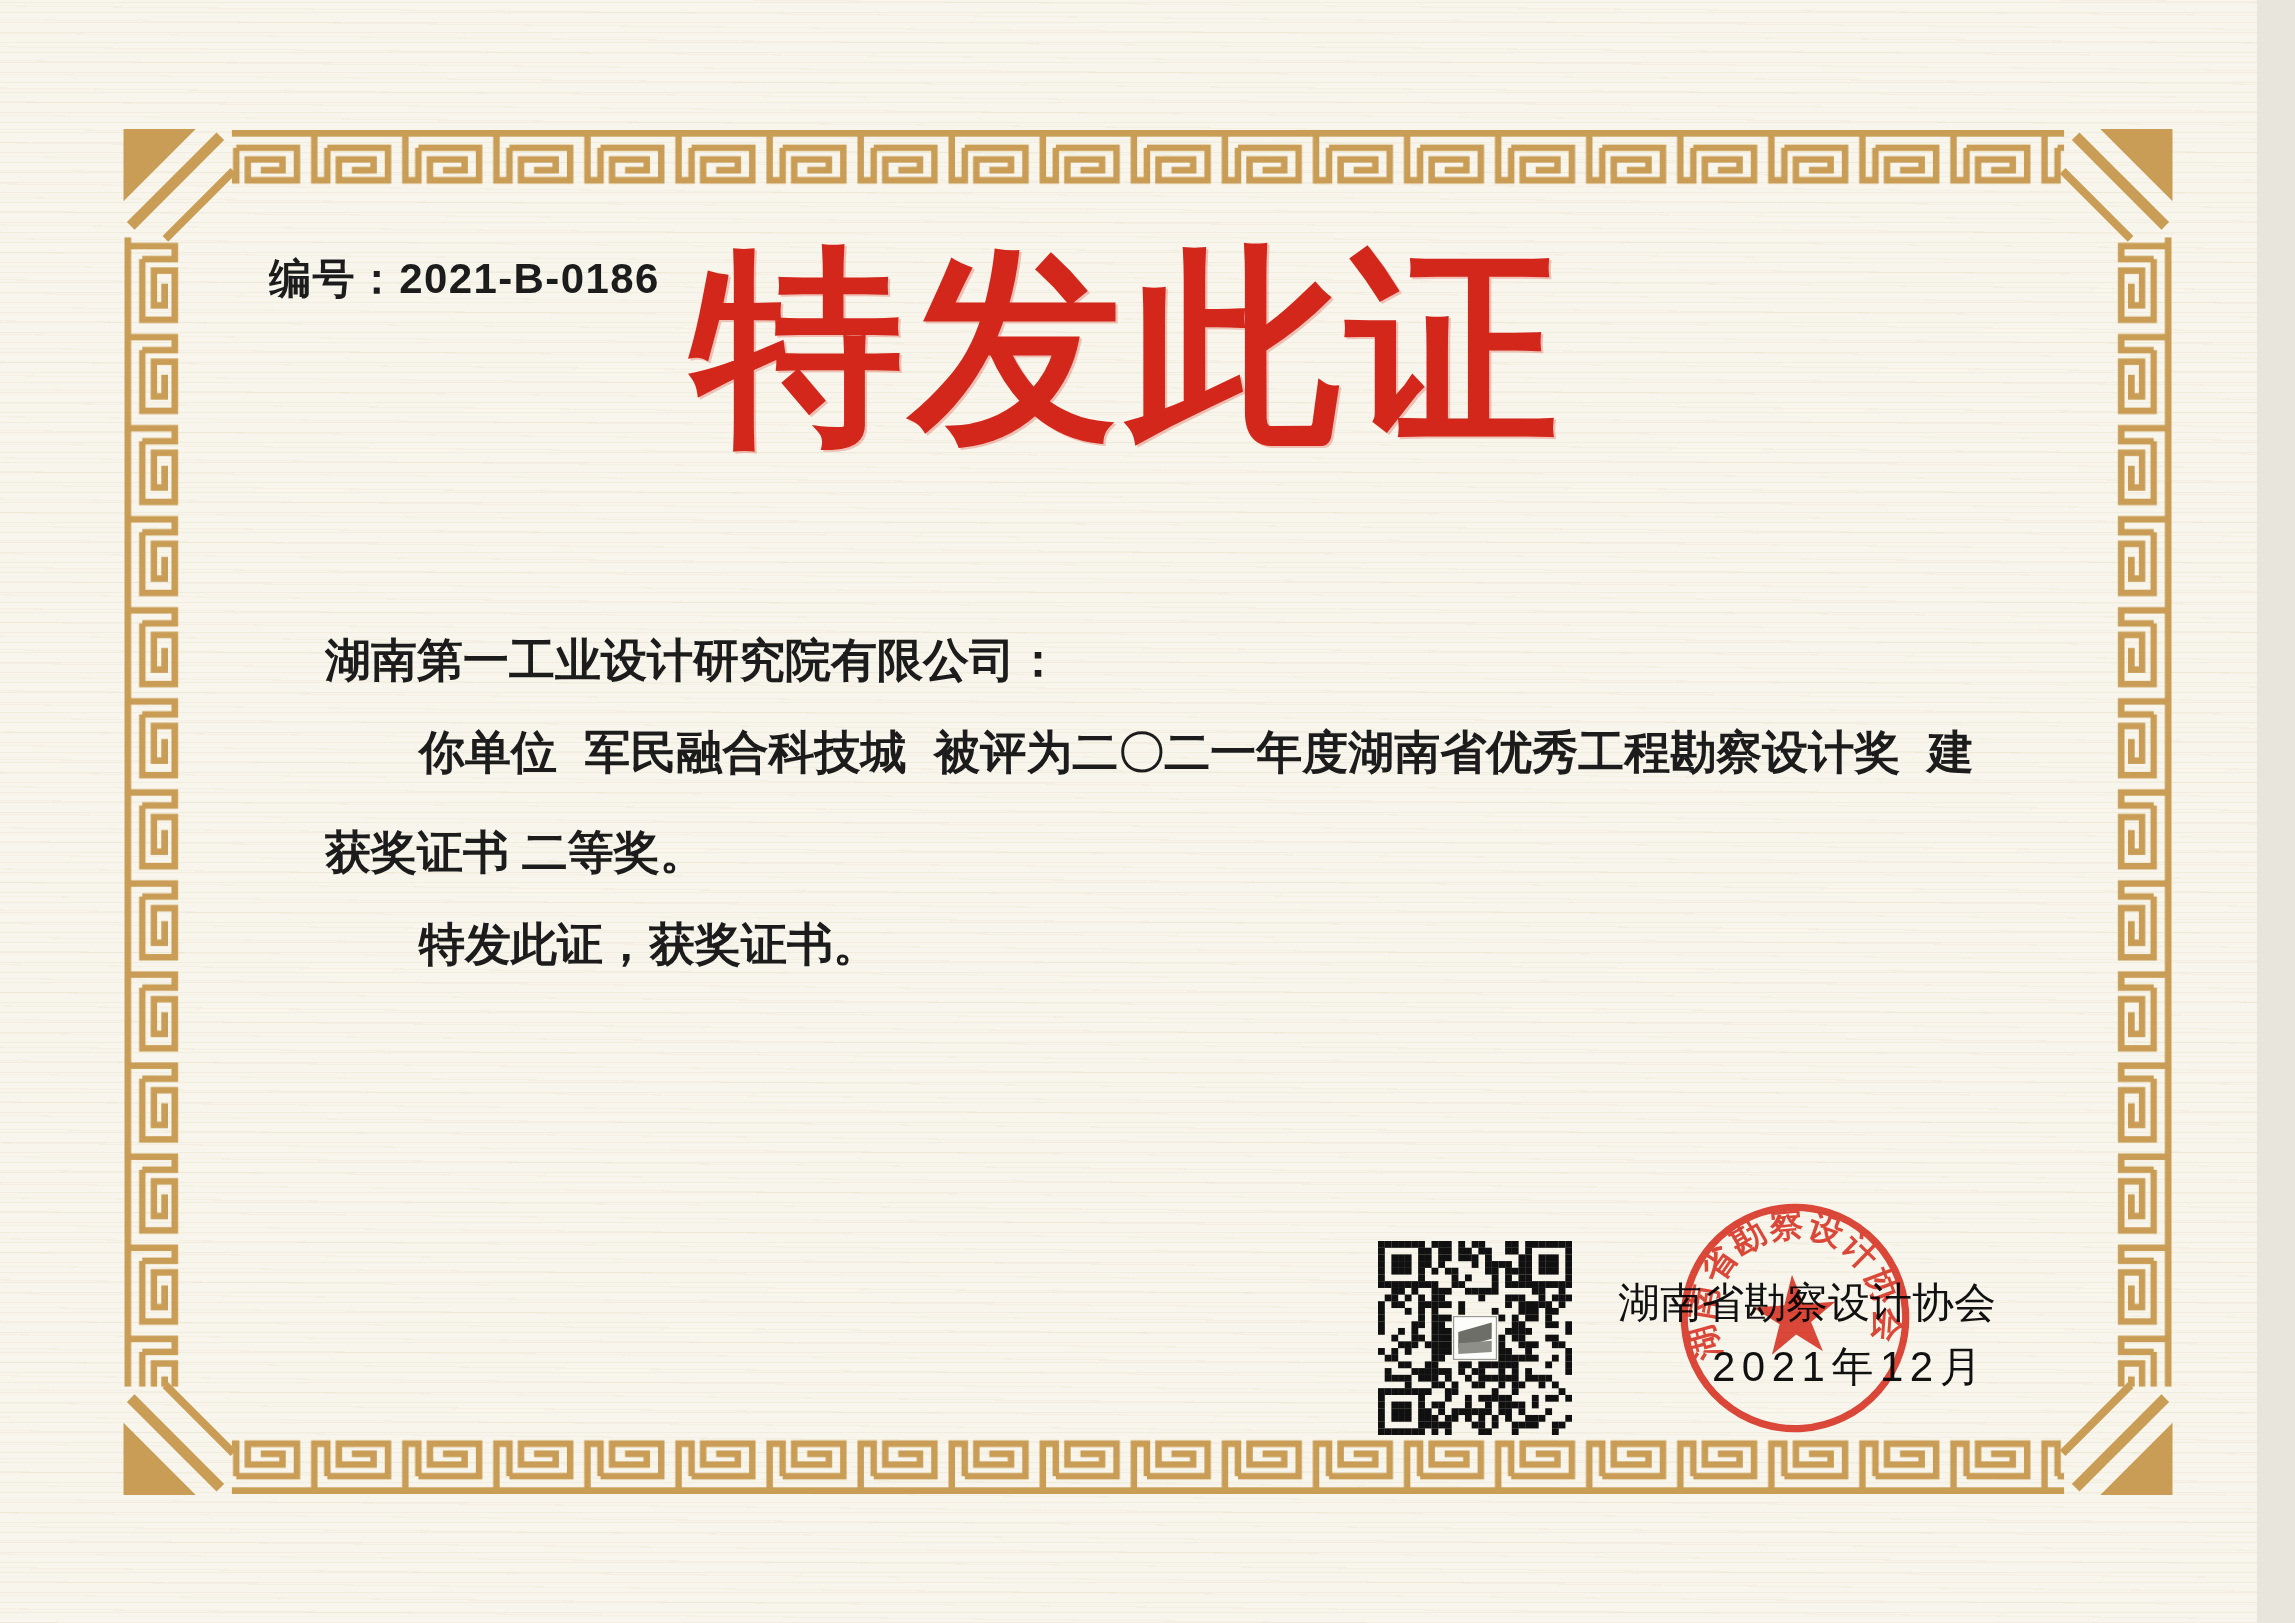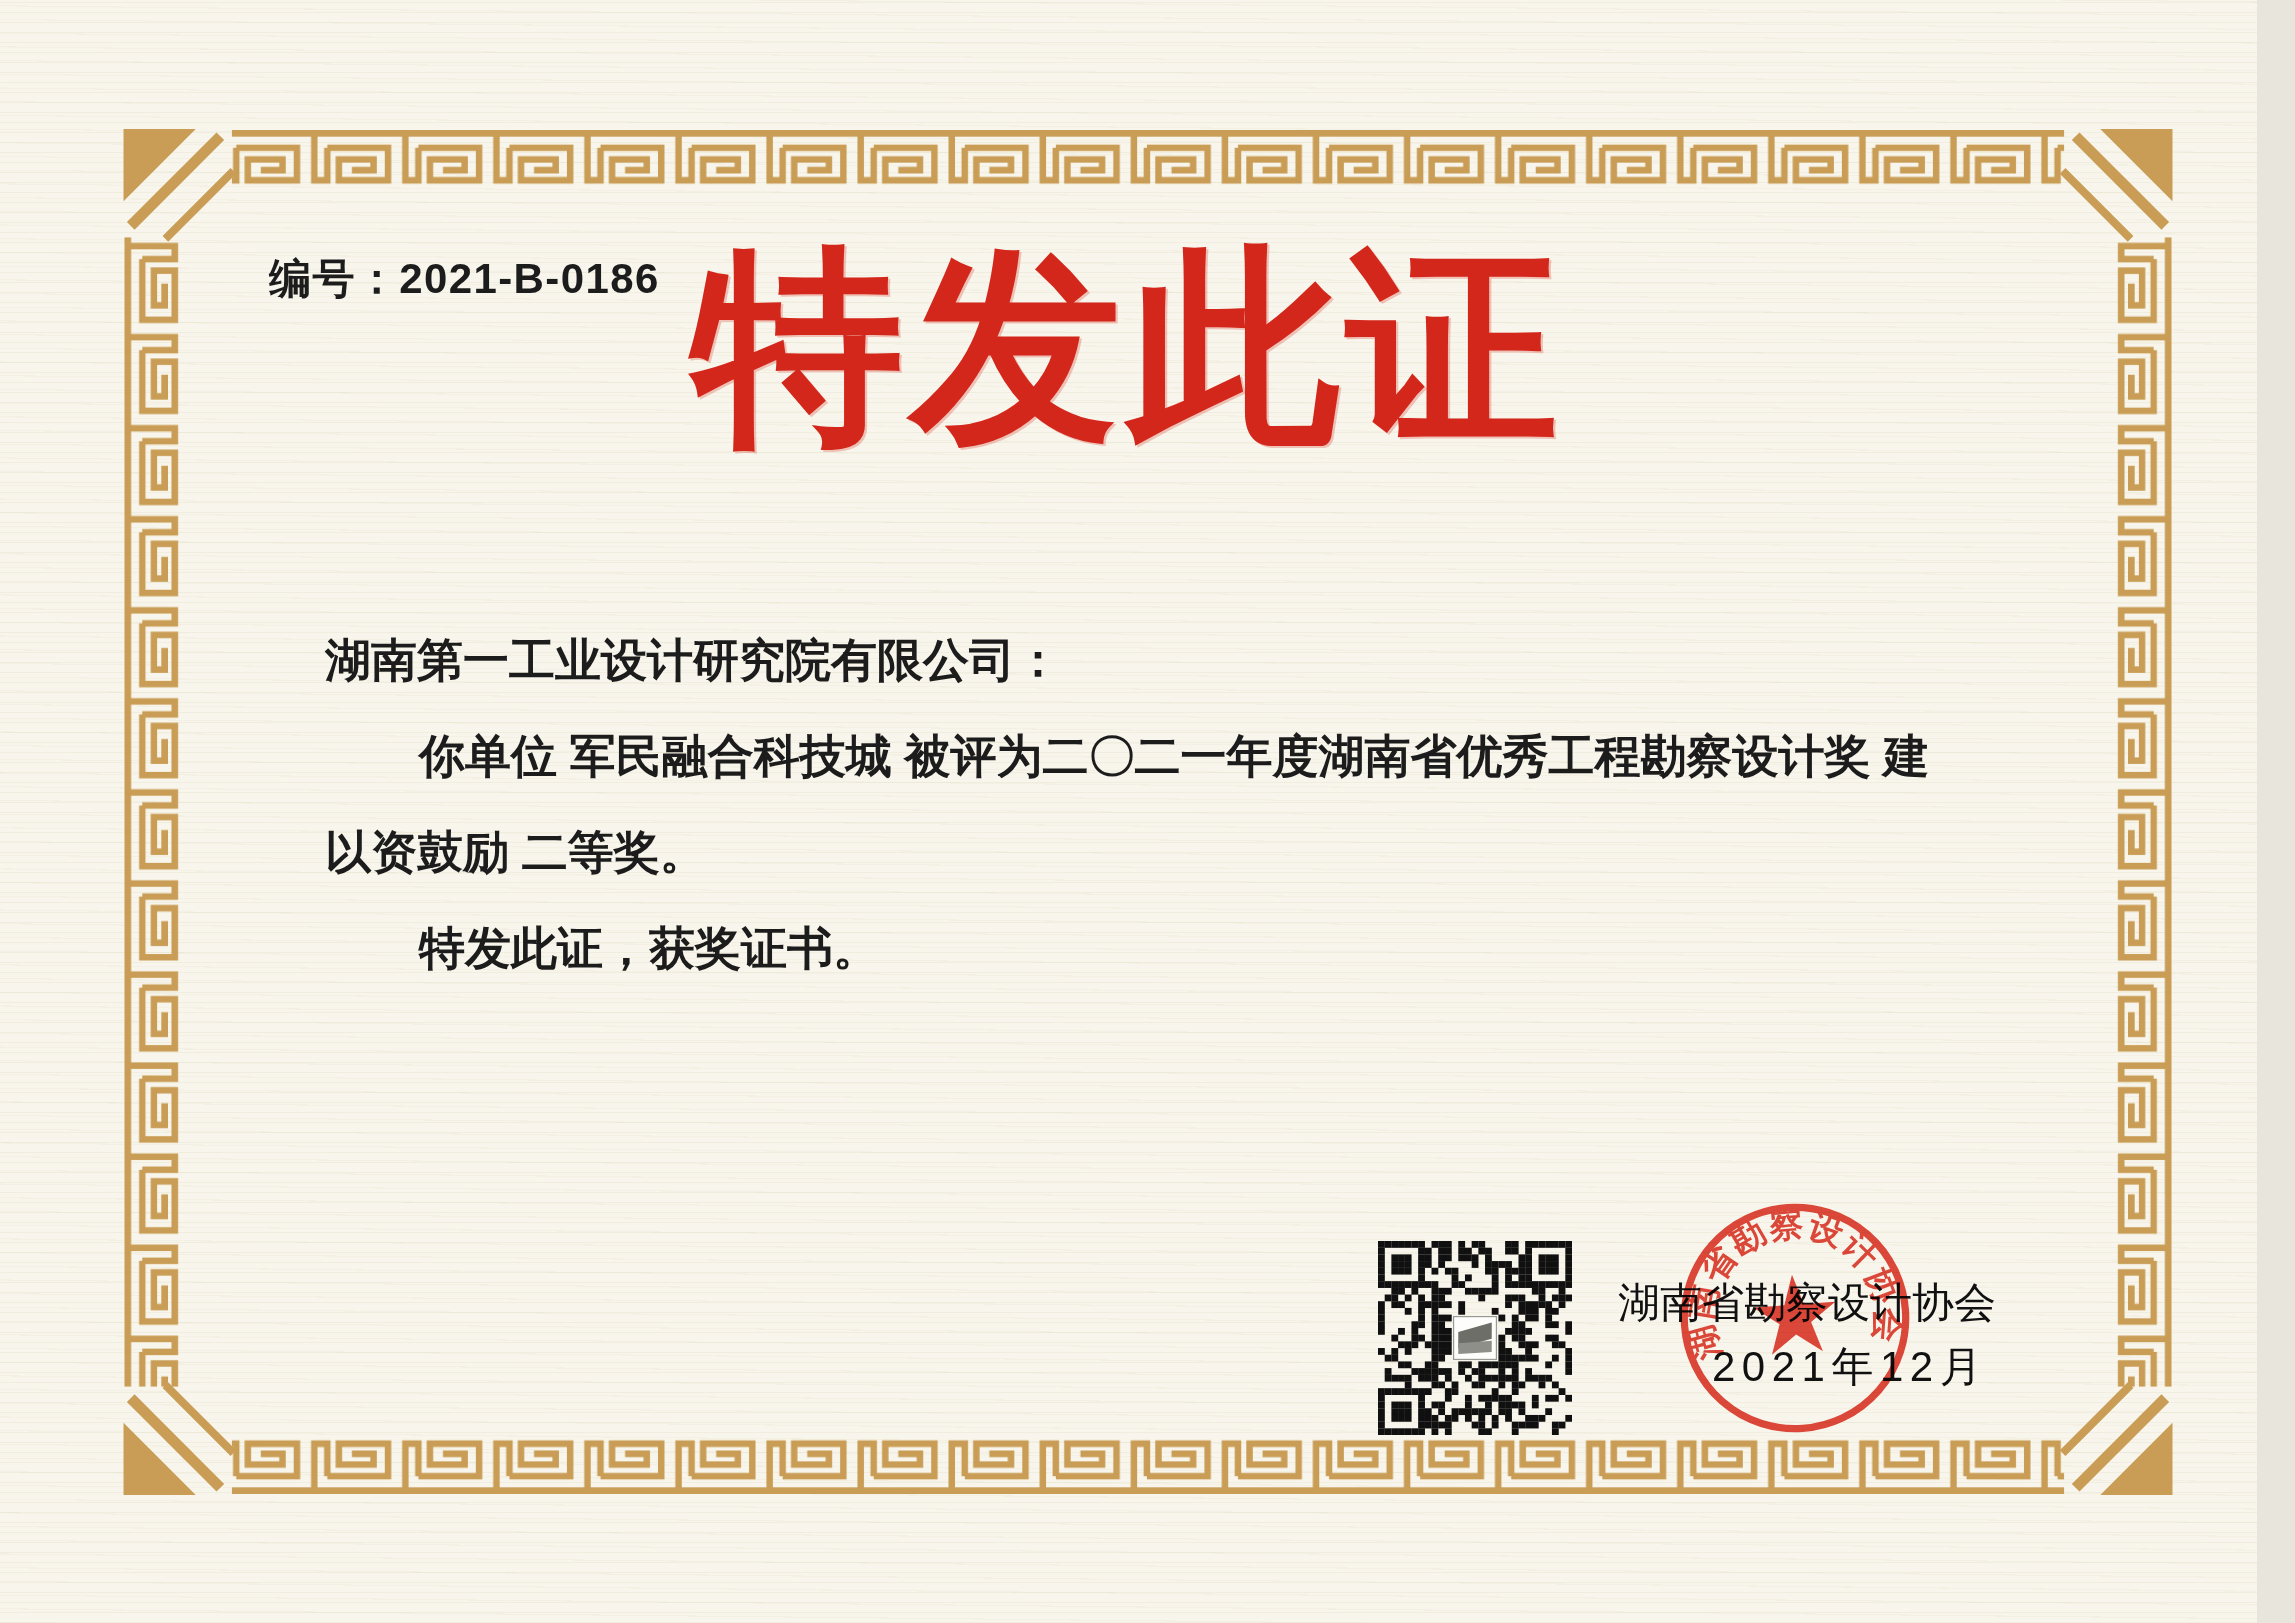--- a/index.html
+++ b/index.html
@@ -43,21 +43,21 @@
     text-shadow:2.2px 2.2px 0 rgba(212,39,28,.25);
     white-space:nowrap;
   }
   
   .body{
     position:absolute;left:312px;top:606px;
     color:var(--text_black,#1c1c1c);
     font-size:46px;font-weight:600;
   }
   .body p{margin:13px;line-height:83px;white-space:nowrap;}
-  .body p.indent{text-indent:94px;}
+  .body p.indent{text-indent:94px;font-family:Liberation Mono, monospace;}
   
   .qr{position:absolute;left:1378px;top:1241px;width:194px;height:194px;}
   .issuer{
     position:absolute;left:1618px;top:1278px;
     font-size:42px;font-weight:500;color:#111;white-space:nowrap;line-height:1.2;
   }
   .date{
     position:absolute;left:1712px;top:1342px;
     font-size:42px;font-weight:500;color:#111;letter-spacing:6.5px;white-space:nowrap;line-height:1.2;
   }
@@ -123,21 +123,21 @@
 
   <div class="serial">
     <span>编号：</span><span>2021-B-0186</span>
   </div>
 
   <h1 class="title">特发此证</h1>
 
   <div class="body">
     <p>湖南第一工业设计研究院有限公司：</p>
     <p class="indent">你单位 军民融合科技城 被评为二〇二一年度湖南省优秀工程勘察设计奖 建</p>
-    <p>以资鼓励 二等奖。</p>
+    <p>获奖证书 二等奖。</p>
     <p class="indent">特发此证，获奖证书。</p>
   </div>
 
   <svg class="qr" id="qr" viewBox="0 0 29 29">
       <rect x="0" y="0" width="1.02" height="1.02" fill="#101010"></rect>
       <rect x="1" y="0" width="1.02" height="1.02" fill="#101010"></rect>
       <rect x="2" y="0" width="1.02" height="1.02" fill="#101010"></rect>
       <rect x="3" y="0" width="1.02" height="1.02" fill="#101010"></rect>
       <rect x="4" y="0" width="1.02" height="1.02" fill="#101010"></rect>
       <rect x="5" y="0" width="1.02" height="1.02" fill="#101010"></rect>

